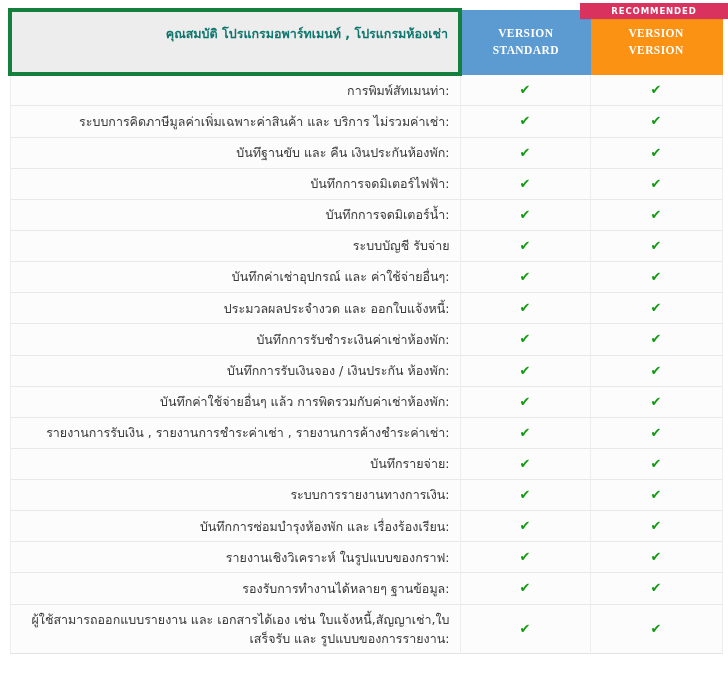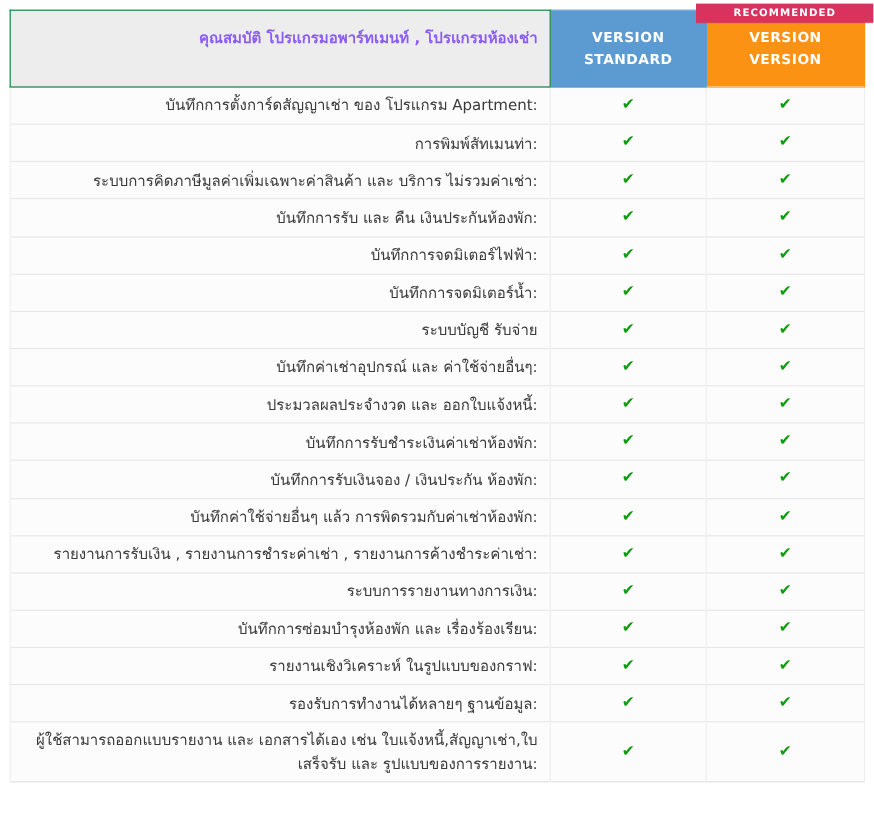--- a/index.html
+++ b/index.html
@@ -29,26 +29,26 @@
 
   
   thead th {
     padding: 0;
     margin: 0;
     vertical-align: middle;
     height: 64px;
   }
   th.feature-head {
     background: #ededed;
-    border: 1px solid #15803d;
+    border: 4px solid #15803d;
     text-align: right;
     padding: 6px 10px 22px 12px;
     font-weight: 600;
     font-size: 12.5px;
-    color: #8b5cf6;
+    color: #0f766e;
     line-height: 1.45;
   }
   th.std-head {
     background: #5b9bd1;
     border: 1px solid #5b9bd1;
     color: #ffffff;
     text-align: center;
     font-weight: bold;
     font-size: 11.5px;
     letter-spacing: 0.4px;
@@ -58,21 +58,21 @@
     background: #fb9214;
     border: 1px solid #fb9214;
     color: #ffffff;
     text-align: center;
     font-weight: bold;
     font-size: 11.5px;
     letter-spacing: 0.4px;
     line-height: 1.5;
     position: relative;
   }
-  .head-line { display: block; }
+  .head-line { display: block; font-family: Liberation Serif, serif; }
 
   
   .ribbon {
     position: absolute;
     left: 580px;
     top: 3px;
     width: 148px;
     height: 16px;
     background: #d9325f;
     color: #ffffff;
@@ -128,36 +128,31 @@
           <span class="head-line">STANDARD</span>
         </th>
         <th class="net-head">
           <span class="head-line">VERSION</span>
           <span class="head-line">VERSION</span>
         </th>
       </tr>
     </thead>
     <tbody id="rows-body">
         <tr>
-          <td class="feature">บันทึกการตั้งการ์ดสัญญาเช่า ของ โปรแกรม Apartment:</td>
-          <td class="mark"><span class="ck">✔</span></td>
-          <td class="mark"><span class="ck">✔</span></td>
-        </tr>
-        <tr>
           <td class="feature">การพิมพ์สัทเมนท่า:</td>
           <td class="mark"><span class="ck">✔</span></td>
           <td class="mark"><span class="ck">✔</span></td>
         </tr>
         <tr>
           <td class="feature">ระบบการคิดภาษีมูลค่าเพิ่มเฉพาะค่าสินค้า และ บริการ ไม่รวมค่าเช่า:</td>
           <td class="mark"><span class="ck">✔</span></td>
           <td class="mark"><span class="ck">✔</span></td>
         </tr>
         <tr>
-          <td class="feature">บันทึกการรับ และ คืน เงินประกันห้องพัก:</td>
+          <td class="feature">บันทึฐานขับ และ คืน เงินประกันห้องพัก:</td>
           <td class="mark"><span class="ck">✔</span></td>
           <td class="mark"><span class="ck">✔</span></td>
         </tr>
         <tr>
           <td class="feature">บันทึกการจดมิเตอร์ไฟฟ้า:</td>
           <td class="mark"><span class="ck">✔</span></td>
           <td class="mark"><span class="ck">✔</span></td>
         </tr>
         <tr>
           <td class="feature">บันทึกการจดมิเตอร์น้ำ:</td>
@@ -189,20 +184,25 @@
           <td class="mark"><span class="ck">✔</span></td>
           <td class="mark"><span class="ck">✔</span></td>
         </tr>
         <tr>
           <td class="feature">บันทึกค่าใช้จ่ายอื่นๆ แล้ว การพิดรวมกับค่าเช่าห้องพัก:</td>
           <td class="mark"><span class="ck">✔</span></td>
           <td class="mark"><span class="ck">✔</span></td>
         </tr>
         <tr>
           <td class="feature">รายงานการรับเงิน , รายงานการชำระค่าเช่า , รายงานการค้างชำระค่าเช่า:</td>
+          <td class="mark"><span class="ck">✔</span></td>
+          <td class="mark"><span class="ck">✔</span></td>
+        </tr>
+        <tr>
+          <td class="feature">บันทึกรายจ่าย:</td>
           <td class="mark"><span class="ck">✔</span></td>
           <td class="mark"><span class="ck">✔</span></td>
         </tr>
         <tr>
           <td class="feature">ระบบการรายงานทางการเงิน:</td>
           <td class="mark"><span class="ck">✔</span></td>
           <td class="mark"><span class="ck">✔</span></td>
         </tr>
         <tr>
           <td class="feature">บันทึกการซ่อมบำรุงห้องพัก และ เรื่องร้องเรียน:</td>

